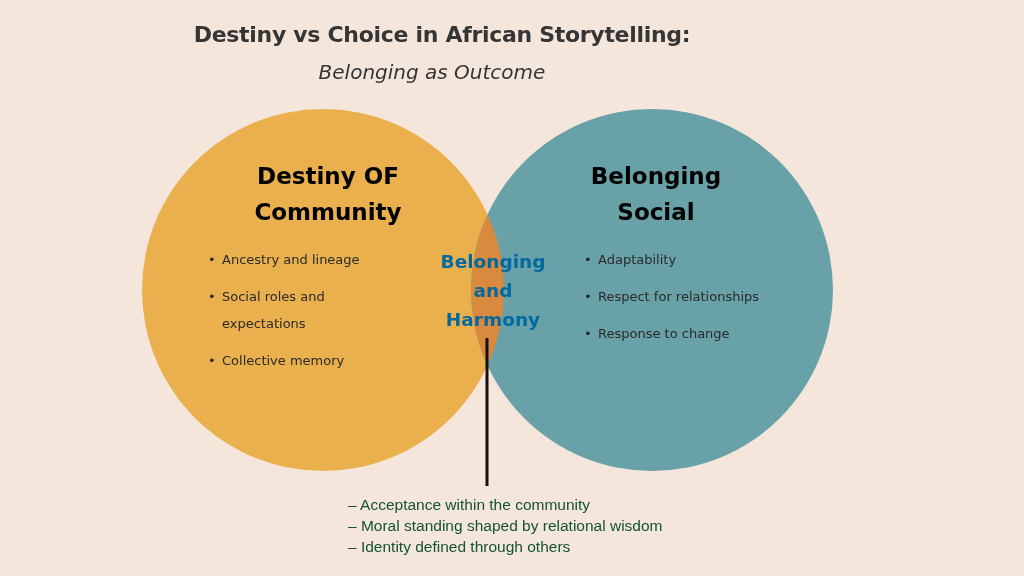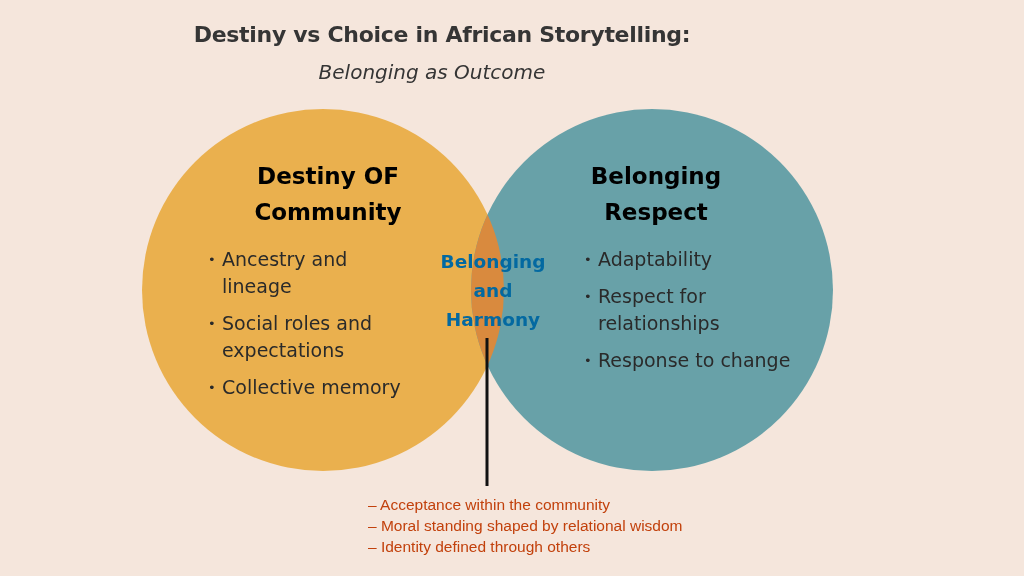--- a/index.html
+++ b/index.html
@@ -19,31 +19,31 @@
       position: absolute; left: 0; width: 864px; top: 60px;
       text-align: center; font-size: 20px; font-style: italic; color: #353535;
     }
     svg.venn { position: absolute; left: 0; top: 0; }
     .heading {
       position: absolute; text-align: center; font-weight: bold;
       font-size: 23px; line-height: 36px; color: #000000;
     }
     .list {
       position: absolute; list-style: none; margin: 0; padding: 0;
-      font-size: 19px; color: #2a2a2a;
+      font-size: 13px; color: #2a2a2a;
     }
     .list li { position: relative; padding-left: 16px; line-height: 27px; margin-bottom: 10px; }
     .list li::before { content: "•"; position: absolute; left: 2px; top: 0; font-size: 13px; }
     .center-label {
       position: absolute; text-align: center; font-weight: bold;
       font-size: 18.5px; line-height: 29px; color: #0369a1;
     }
     .outcomes {
-      position: absolute; left: 368px; top: 494px;
-      font-family: "Liberation Sans", sans-serif; font-size: 15.5px; line-height: 21px; color: #c2410c;
+      position: absolute; left: 348px; top: 494px;
+      font-family: "Liberation Sans", sans-serif; font-size: 15.5px; line-height: 21px; color: #14532d;
     }
   </style>
 </head>
 <body>
 
 <div class="title">Destiny vs Choice in African Storytelling:</div>
 <div class="subtitle">Belonging as Outcome</div>
 
 <svg class="venn" width="1024" height="576">
   <defs>
@@ -62,21 +62,21 @@
   <div>Community</div>
 </div>
 <ul class="list" style="left:206px; top:246px; width:200px;">
   <li>Ancestry and lineage</li>
   <li>Social roles and expectations</li>
   <li>Collective memory</li>
 </ul>
 
 <div class="heading" style="left:556px; top:158px; width:200px;">
   <div>Belonging</div>
-  <div>Respect</div>
+  <div>Social</div>
 </div>
 <ul class="list" style="left:582px; top:246px; width:240px;">
   <li>Adaptability</li>
   <li>Respect for relationships</li>
   <li>Response to change</li>
 </ul>
 
 <div class="center-label" style="left:427px; top:247px; width:132px;">
   <div>Belonging</div>
   <div>and</div>

